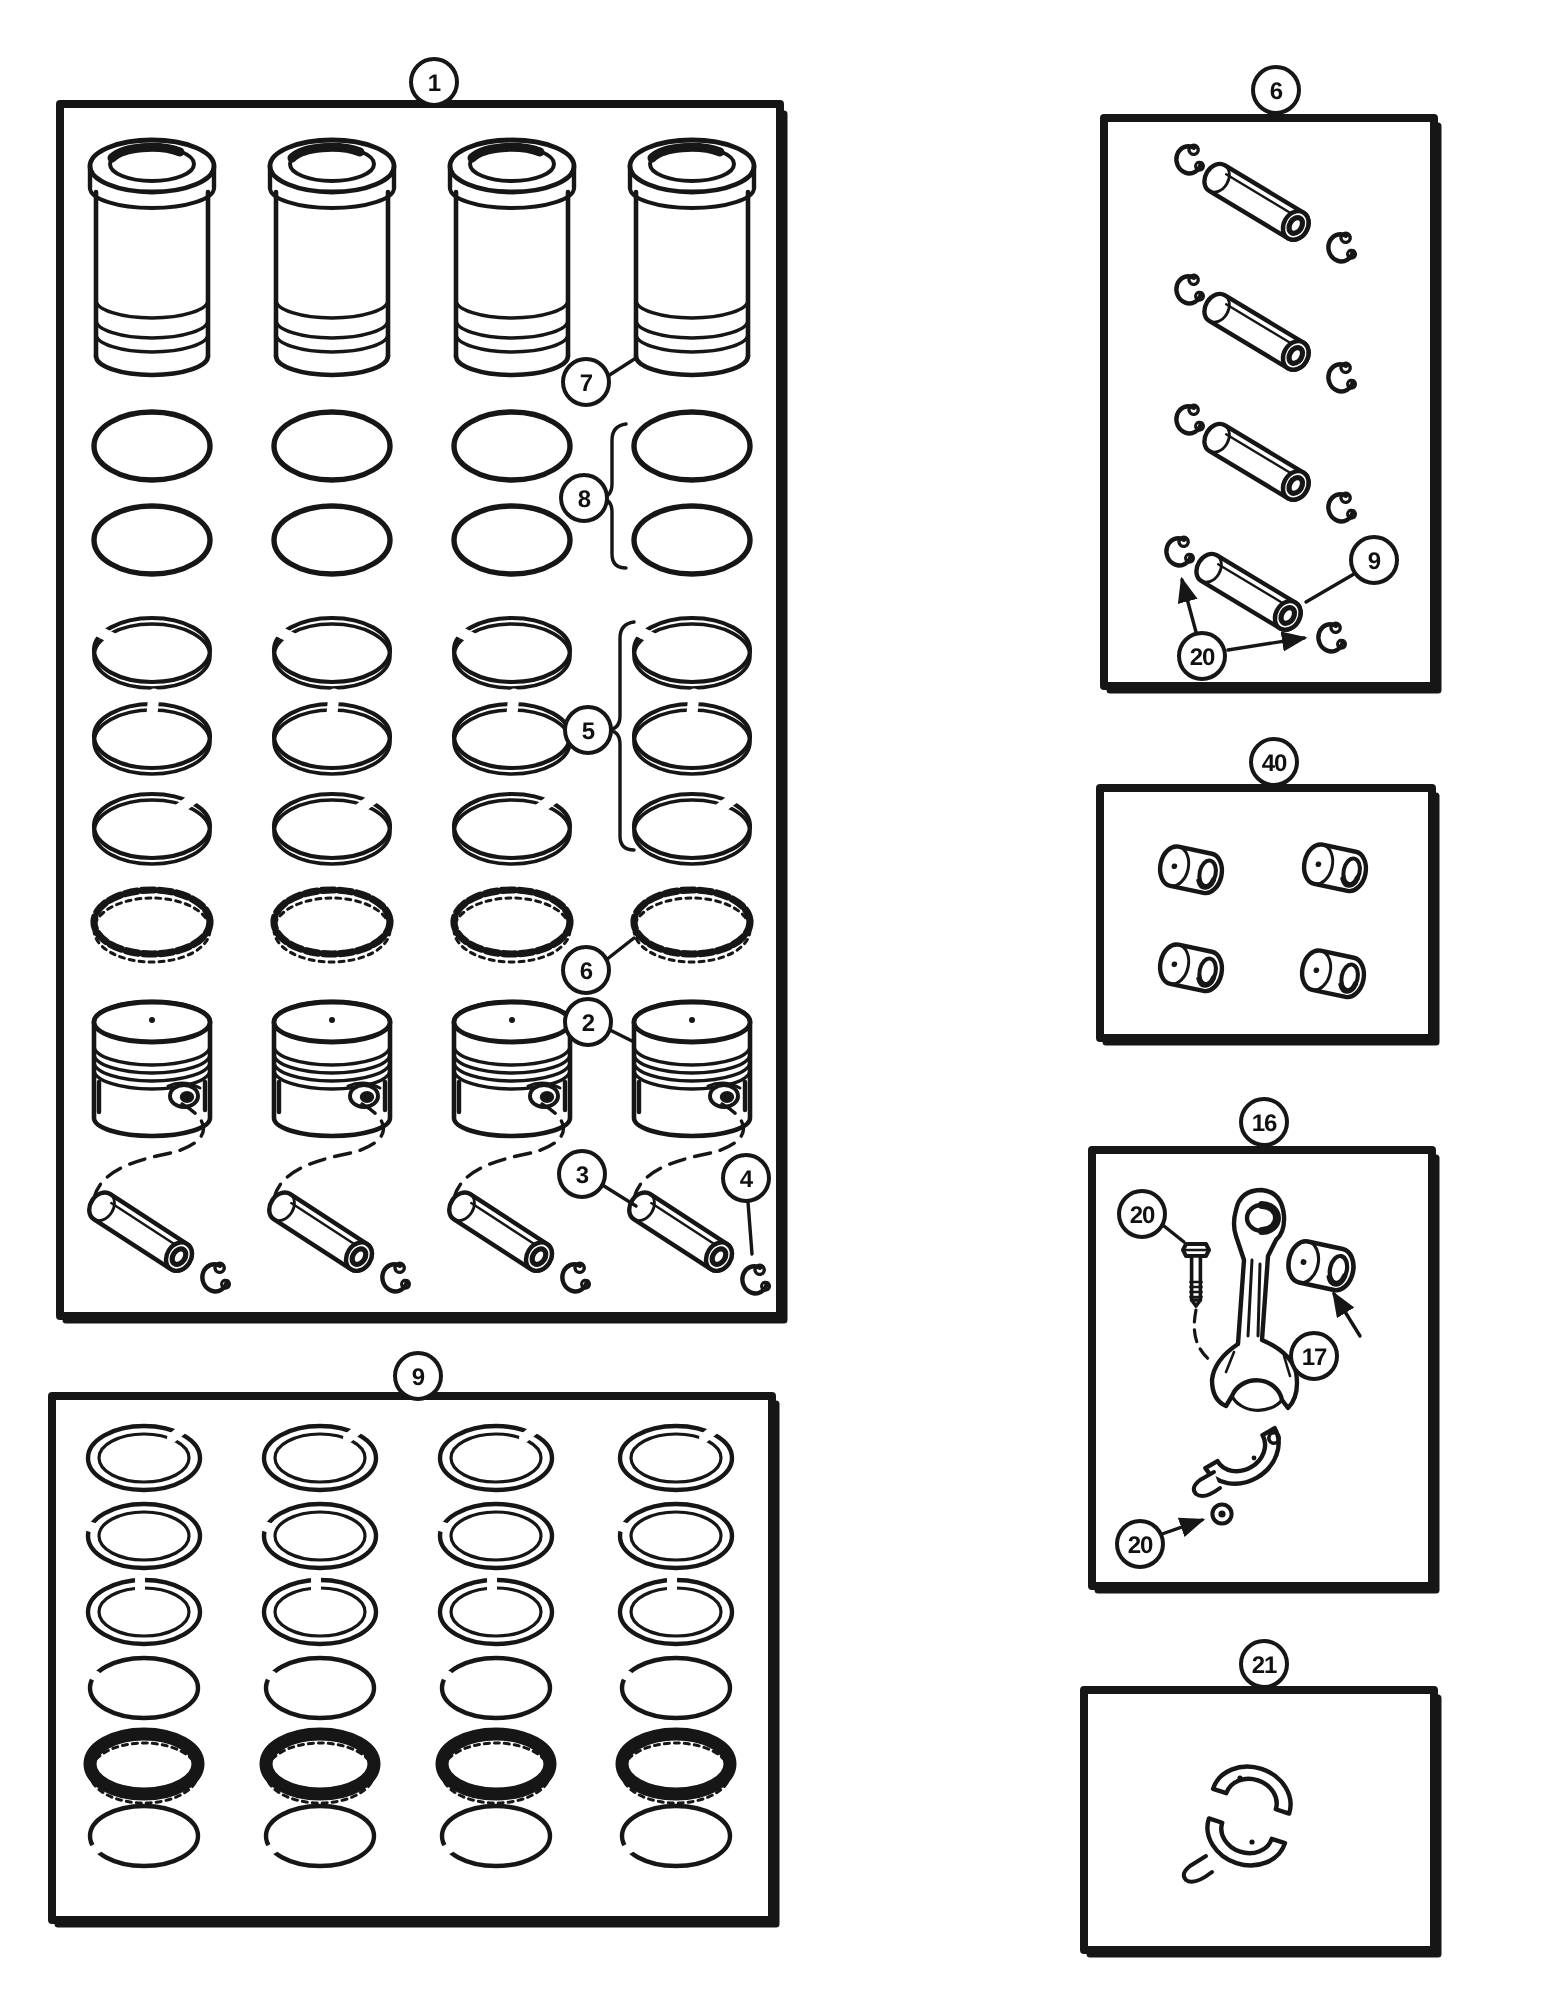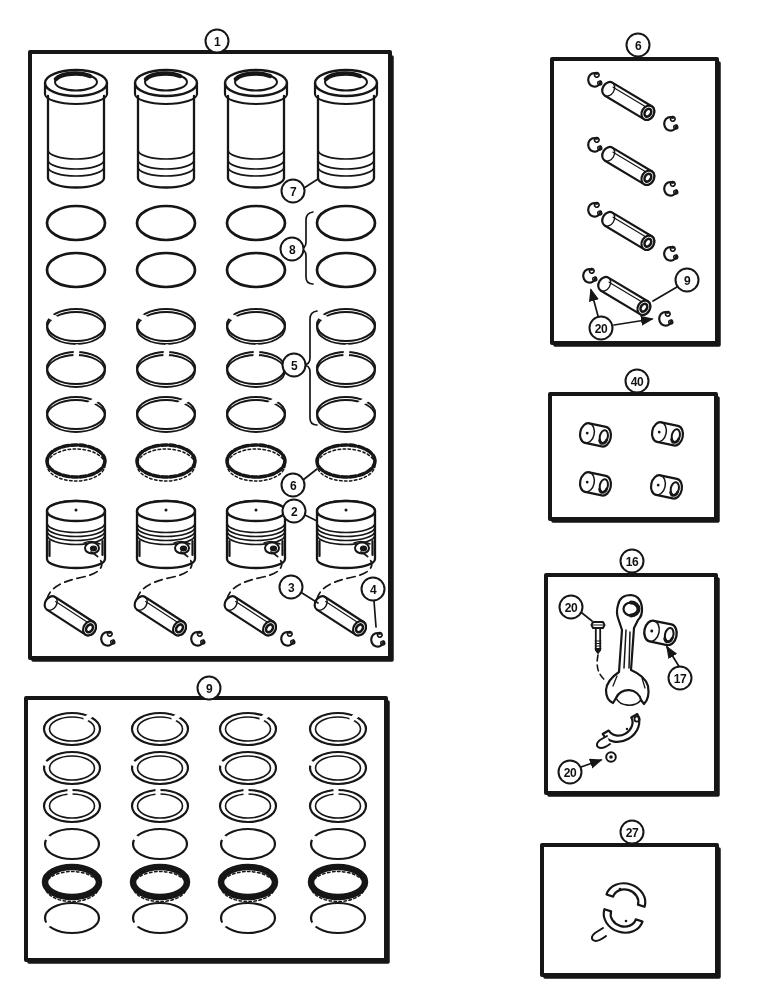--- a/index.html
+++ b/index.html
@@ -325,19 +325,19 @@
 <div class="callout" style="left:373px;top:589px">4</div>
 <div class="callout" style="left:294px;top:365px">5</div>
 <div class="callout" style="left:293px;top:485px">6</div>
 <div class="callout" style="left:293px;top:191px">7</div>
 <div class="callout" style="left:292px;top:249px">8</div>
 <div class="callout" style="left:209px;top:688px">9</div>
 <div class="callout" style="left:638px;top:45px">6</div>
 <div class="callout" style="left:687px;top:280px">9</div>
 <div class="callout" style="left:601px;top:328px">20</div>
 <div class="callout" style="left:632px;top:561px">16</div>
-<div class="callout" style="left:680px;top:678px">17</div>
+<div class="callout" style="left:657px;top:678px">17</div>
 <div class="callout" style="left:571px;top:607px">20</div>
 <div class="callout" style="left:570px;top:772px">20</div>
 <div class="callout" style="left:637px;top:381px">40</div>
-<div class="callout" style="left:632px;top:832px">27</div>
+<div class="callout" style="left:632px;top:832px">21</div>
 
 </div>
 
 </body></html>

